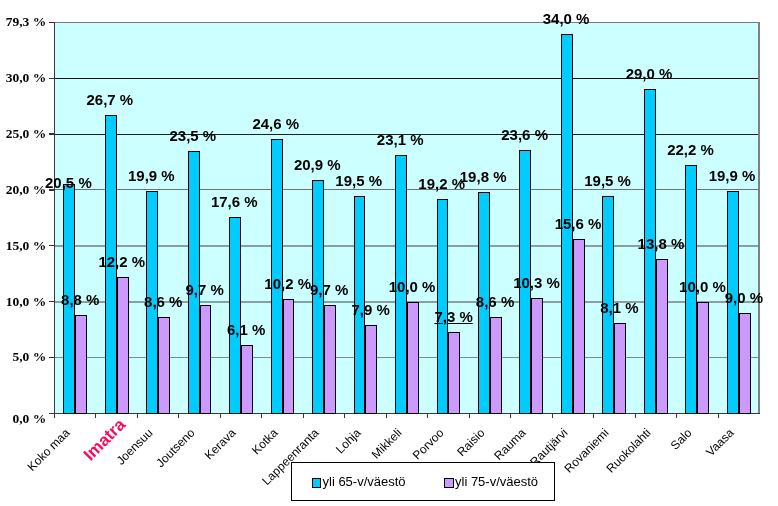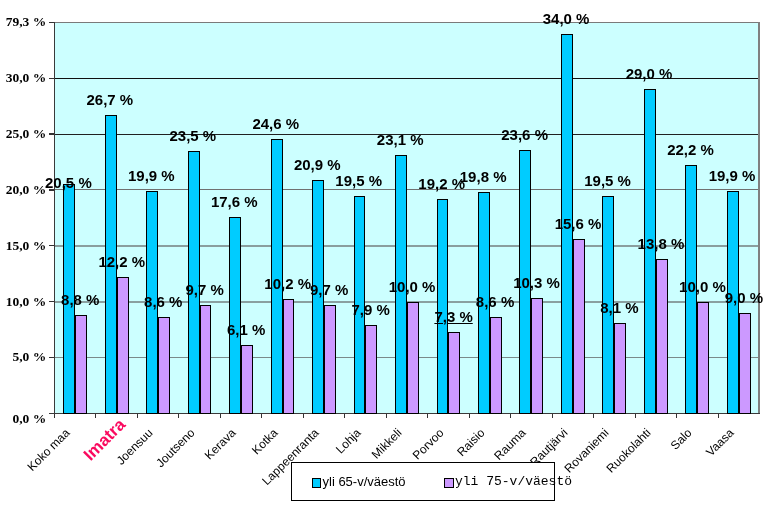--- a/index.html
+++ b/index.html
@@ -161,16 +161,16 @@
       <div class="xlabel" style="left: 396.385px; top: 419.6px; width: 300px; height: 17px; line-height: 17px;">Salo</div>
       <div class="xlabel" style="left: 437.862px; top: 419.6px; width: 300px; height: 17px; line-height: 17px;">Vaasa</div>
     </div>
   <div class="legend" id="legend" style="left: 290.5px; top: 462px; width: 264px; height: 38.5px;">
       <div class="lgitem" style="left: 20px; top: 11px; height: 16px;">
         <div class="lgswatch" style="left: 0px; top: 4px; width: 9.5px; height: 9.5px; background: rgb(0, 204, 255);"></div>
         <div class="lgtext" style="left: 11px; top: 0px;">yli 65-v/väestö</div>
       </div>
       <div class="lgitem" style="left: 152.5px; top: 11px; height: 16px;">
         <div class="lgswatch" style="left: 0px; top: 4px; width: 9.5px; height: 9.5px; background: rgb(204, 153, 255);"></div>
-        <div class="lgtext" style="left: 11px; top: 0px; font-family: Liberation Mono, monospace;">yli 75-v/väestö</div>
+        <div class="lgtext" style="left: 11px; top: 0px;">yli 75-v/väestö</div>
       </div>
     </div>
 </div>
 
 </body></html>

